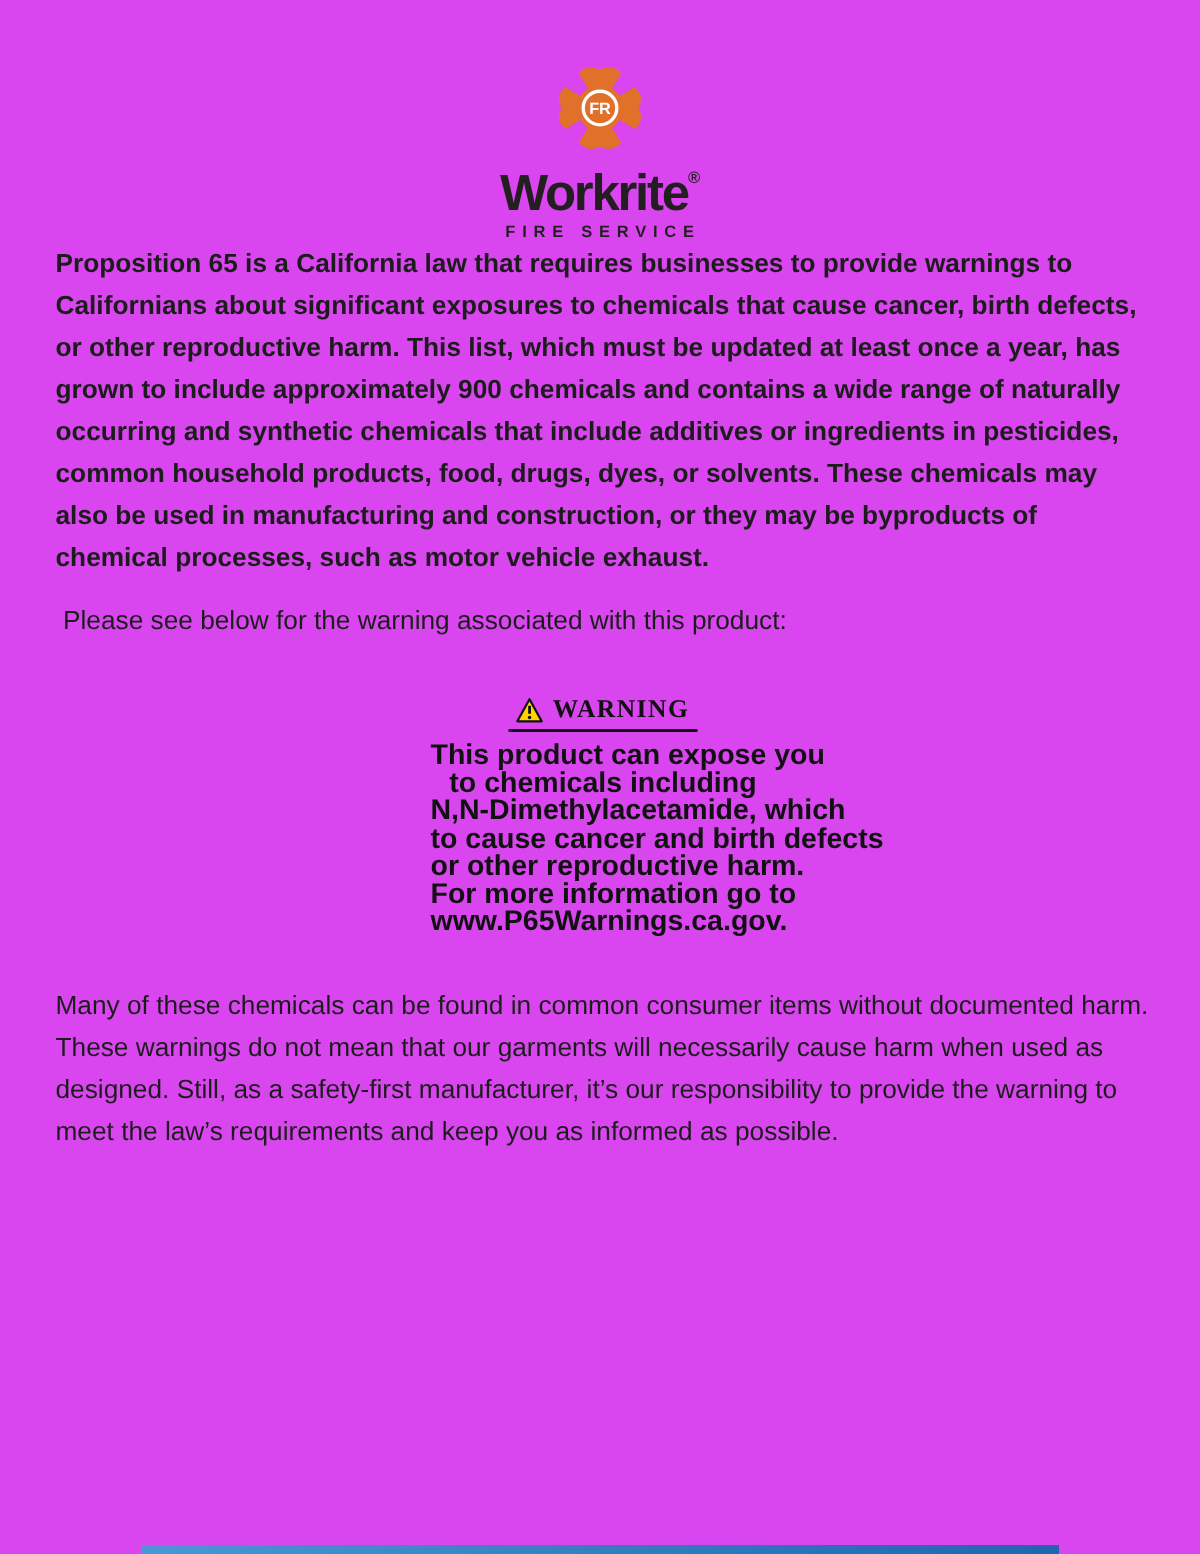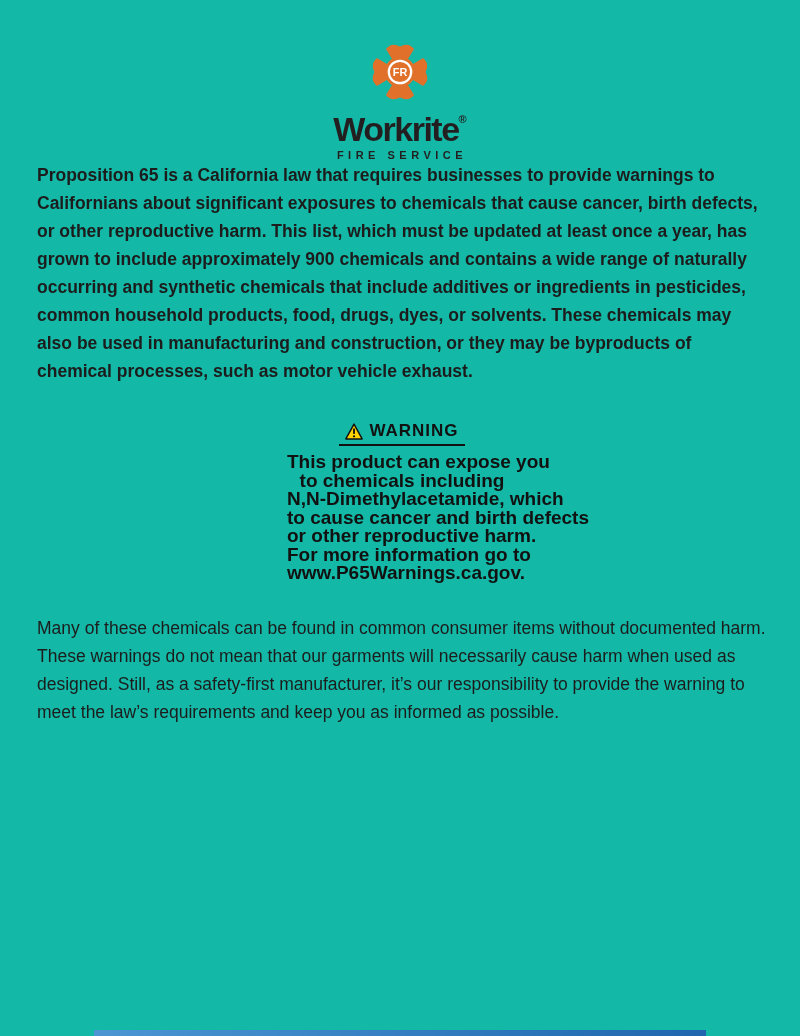--- a/index.html
+++ b/index.html
@@ -5,21 +5,21 @@
   html, body {
     margin: 0;
     padding: 0;
     background: #ffffff;
     font-family: "Liberation Sans", sans-serif;
   }
   .page {
     position: relative;
     width: 800px;
     height: 1036px;
-    background: #14b8a6;
+    background: #d946ef;
     overflow: hidden;
   }
   
   .logo-block {
     padding-top: 40px;
     text-align: center;
   }
   .badge-svg {
     display: block;
     margin: 0 auto;
@@ -71,20 +71,21 @@
     display: flex;
     align-items: center;
     justify-content: center;
     gap: 6px;
   }
   .warning-title {
     font-size: 17px;
     font-weight: bold;
     letter-spacing: 1px;
     color: #111111;
+    font-family: Liberation Serif, serif;
   }
   .warning-underline {
     width: 126px;
     height: 0;
     border-bottom: 2.5px solid #111111;
     margin: 3px auto 7px auto;
   }
   .warning-line {
     font-size: 19px;
     font-weight: bold;
@@ -117,20 +118,21 @@
       </g>
       <circle cx="50" cy="50" r="17.5" fill="none" stroke="#ffffff" stroke-width="3.5"></circle>
       <text x="50" y="56.5" text-anchor="middle" font-size="17" font-weight="bold" fill="#ffffff" font-family="Liberation Sans, sans-serif">FR</text>
     </svg>
     <div class="brand-wordmark"><span>Workrite</span><span class="reg">®</span></div>
     <div class="brand-tagline">FIRE SERVICE</div>
   </div>
 
   <div class="content">
     <p class="body-text p-prop65">Proposition 65 is a California law that requires businesses to provide warnings to Californians about significant exposures to chemicals that cause cancer, birth defects, or other reproductive harm. This list, which must be updated at least once a year, has grown to include approximately 900 chemicals and contains a wide range of naturally occurring and synthetic chemicals that include additives or ingredients in pesticides, common household products, food, drugs, dyes, or solvents. These chemicals may also be used in manufacturing and construction, or they may be byproducts of chemical processes, such as motor vehicle exhaust.</p>
+    <p class="body-text p-see">Please see below for the warning associated with this product:</p>
 
     <div class="warning-label">
       <div class="warning-header">
         <svg width="18" height="17" viewBox="0 0 24 23">
           <path d="M12 1.5 L23 21.5 H1 Z" fill="#FFD200" stroke="#111111" stroke-width="2" stroke-linejoin="round"></path>
           <rect x="10.8" y="7.5" width="2.5" height="7.2" fill="#111111"></rect>
           <circle cx="12.05" cy="18" r="1.55" fill="#111111"></circle>
         </svg>
         <span class="warning-title">WARNING</span>
       </div>

